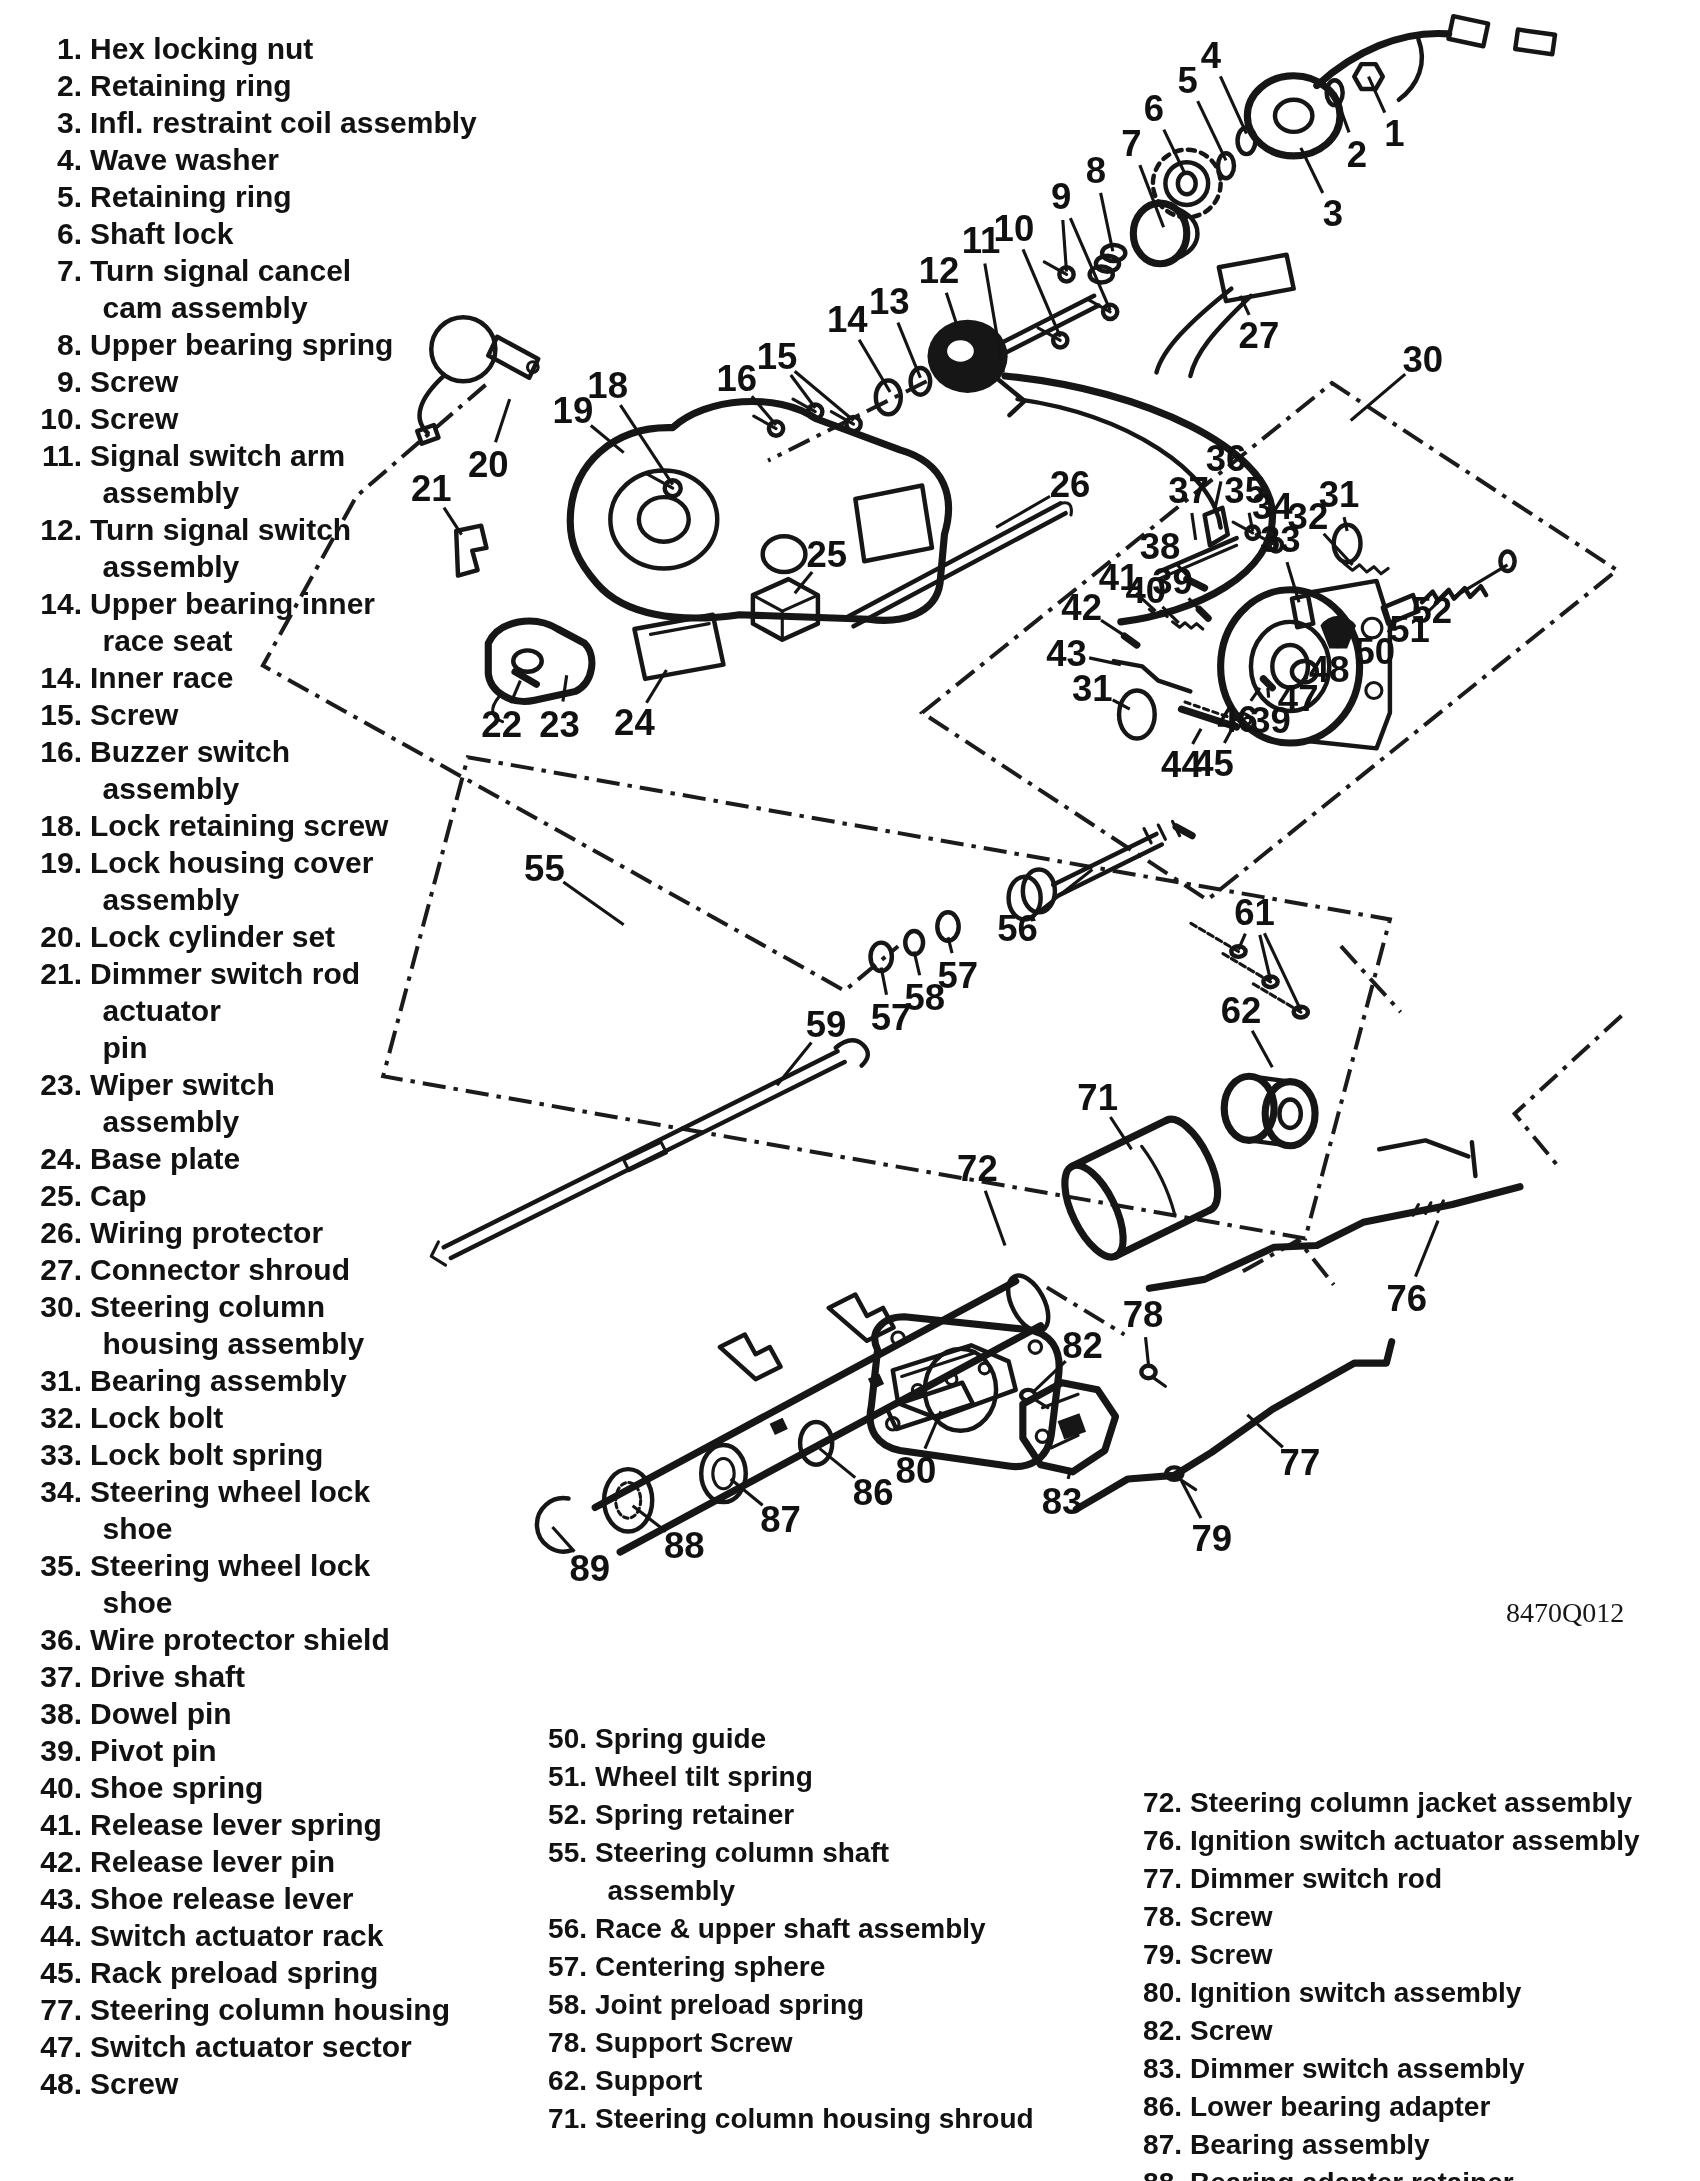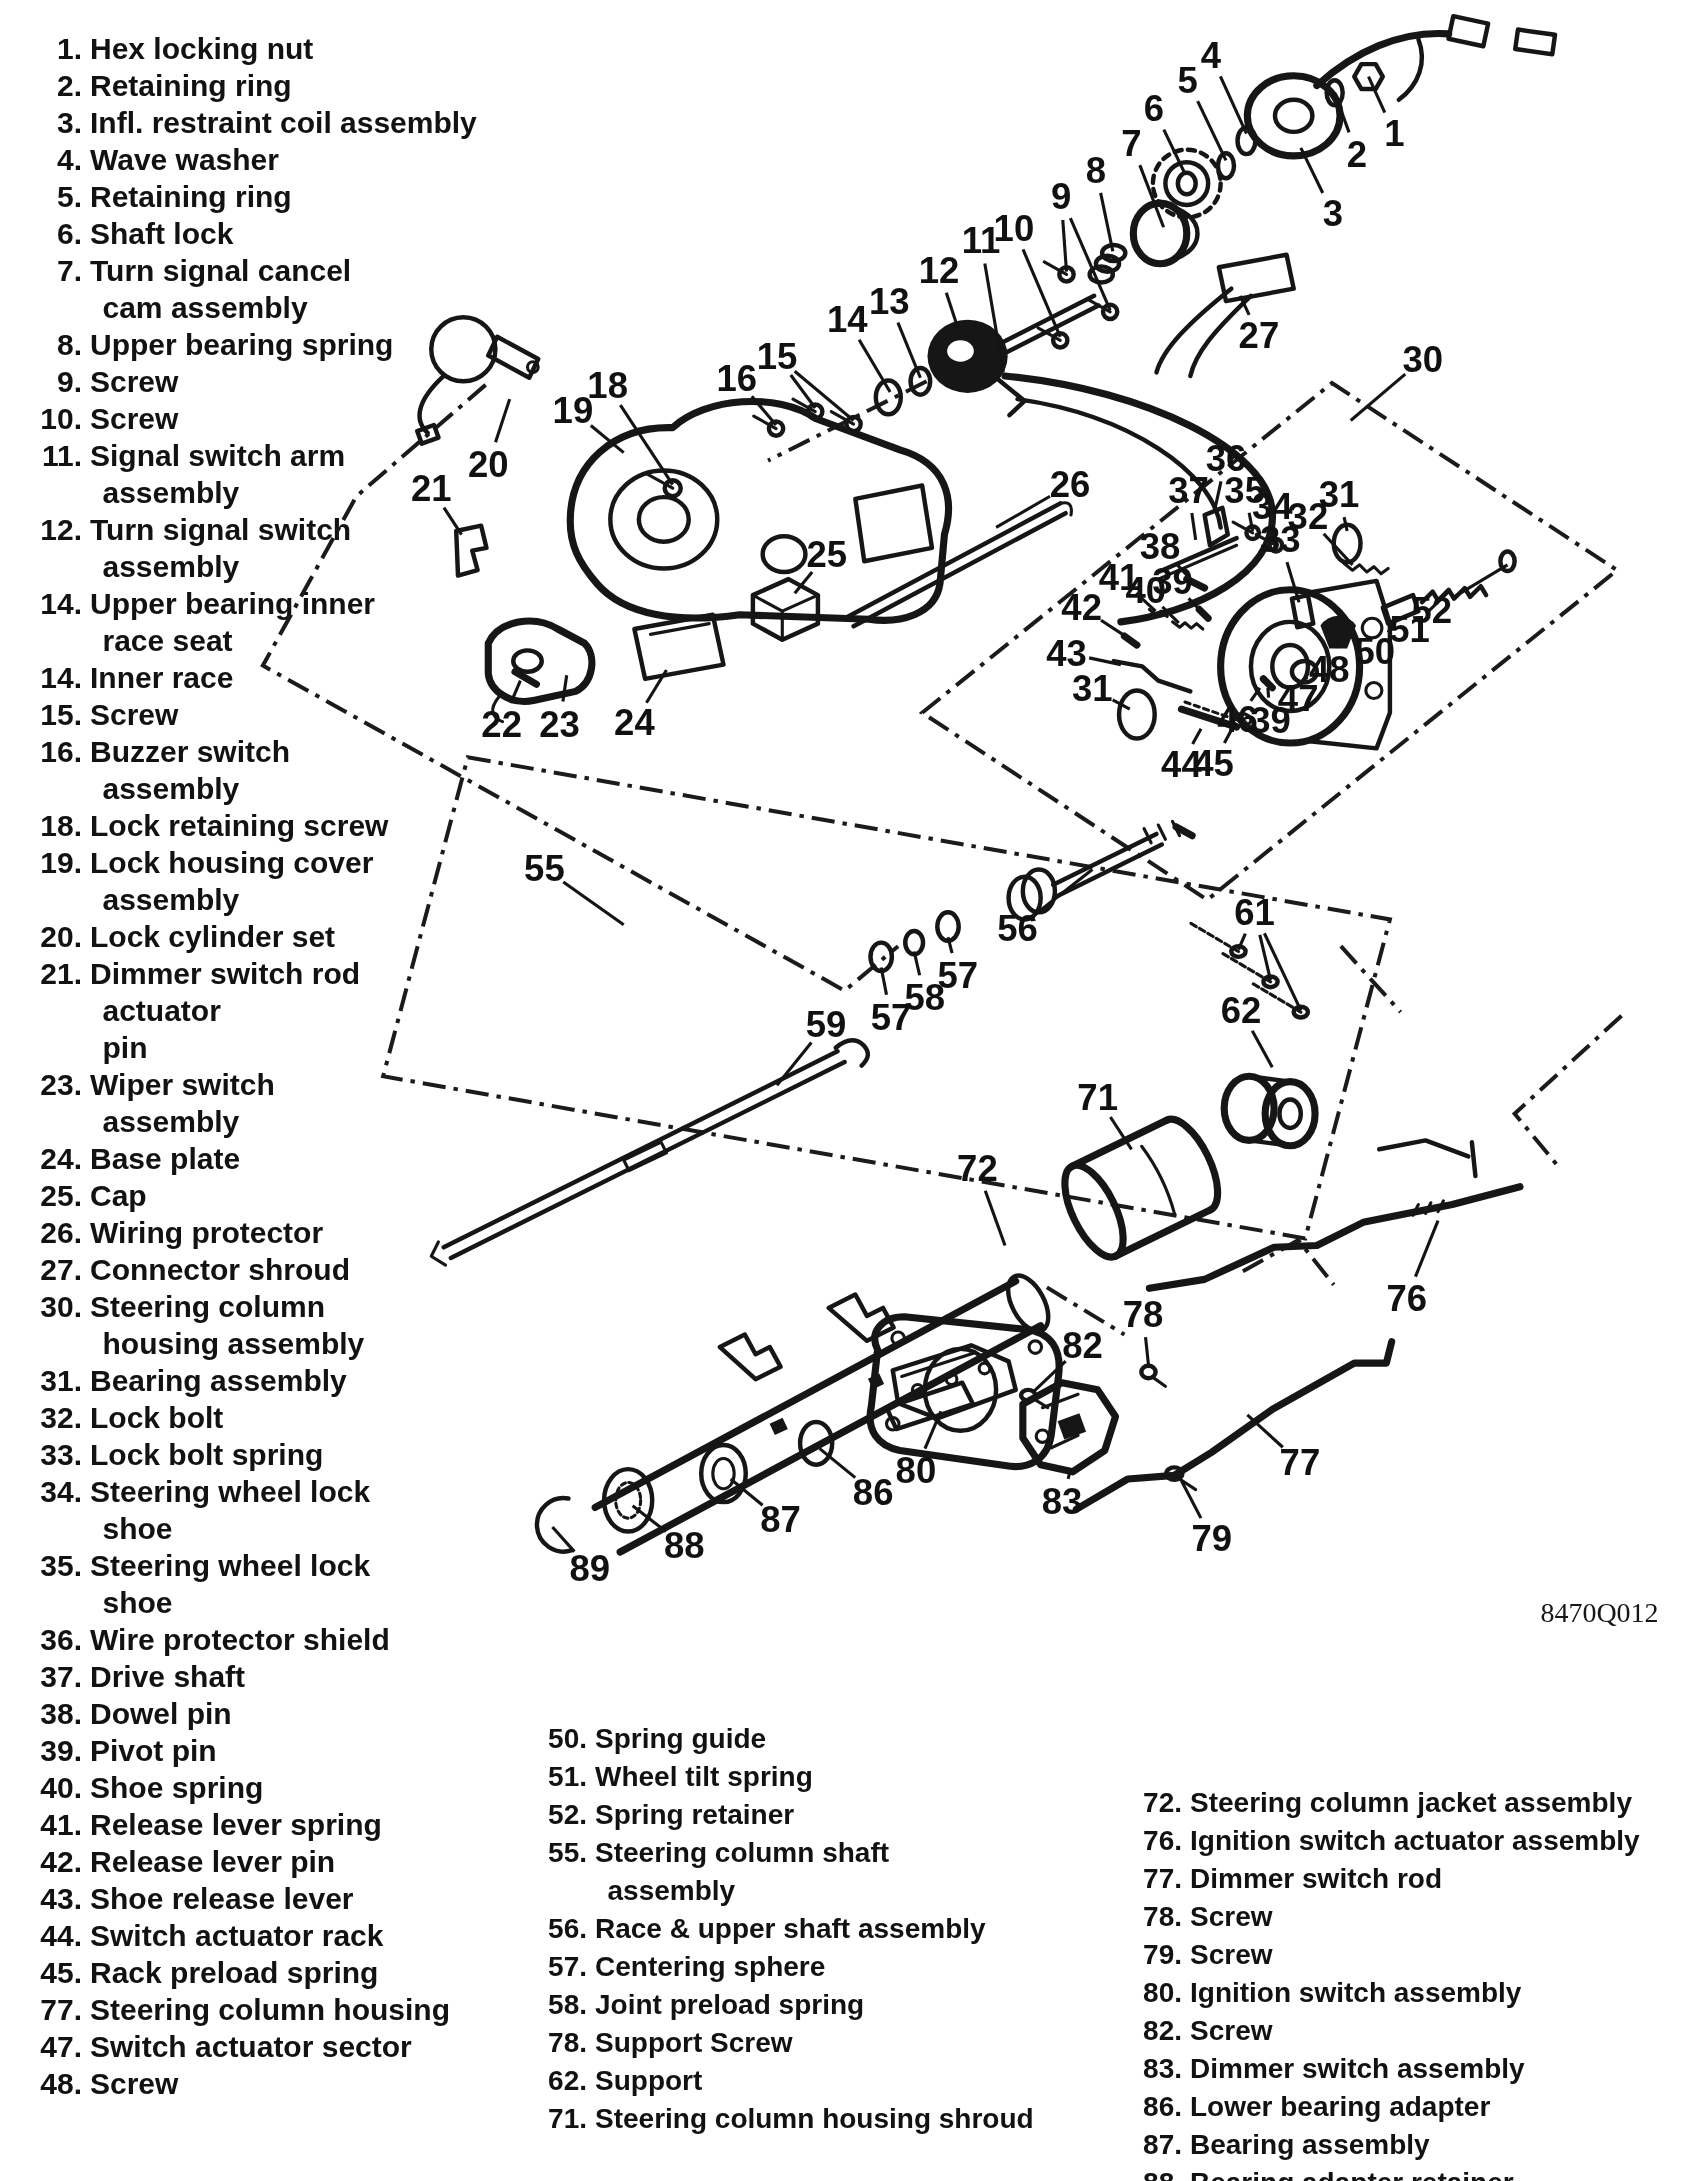--- a/index.html
+++ b/index.html
@@ -13,21 +13,21 @@
   .prow.cont .ptxt{padding-left:20.5px;}
   #list-left .prow{font-size:30px;line-height:37px;}
   #list-left .pnum{width:57px;}
   #list-mid .prow,#list-right .prow{font-size:28px;line-height:38px;}
   #list-mid .pnum{width:52px;}
   #list-right .pnum{width:57px;}
   #list-left{left:25px;top:30px;}
   #list-mid{left:535px;top:1720px;}
   #list-right{left:1125px;top:1784px;}
   
-  #fig-code{position:absolute;left:1506px;top:1597px;width:187px;text-align:center;
+  #fig-code{position:absolute;left:1506px;top:1597px;width:187px;text-align:left;
             font-family:"Liberation Serif",serif;font-size:28px;color:#171717;}
   
   #diagram-svg{position:absolute;left:0;top:0;}
   #diagram-svg .ln{stroke:#161616;fill:none;stroke-width:5;stroke-linecap:round;stroke-linejoin:round;}
   #diagram-svg .thin{stroke-width:3.5;}
   #diagram-svg .thick{stroke-width:8;}
   #diagram-svg .fillb{fill:#161616;stroke:none;}
   #diagram-svg .phantom{stroke:#1b1b1b;fill:none;stroke-width:4.5;stroke-dasharray:26 9 5 9;}
   #diagram-svg .leader{stroke:#141414;stroke-width:3.5;}
   #diagram-svg text.callout{font-family:"Liberation Sans",sans-serif;font-weight:700;font-size:41px;

